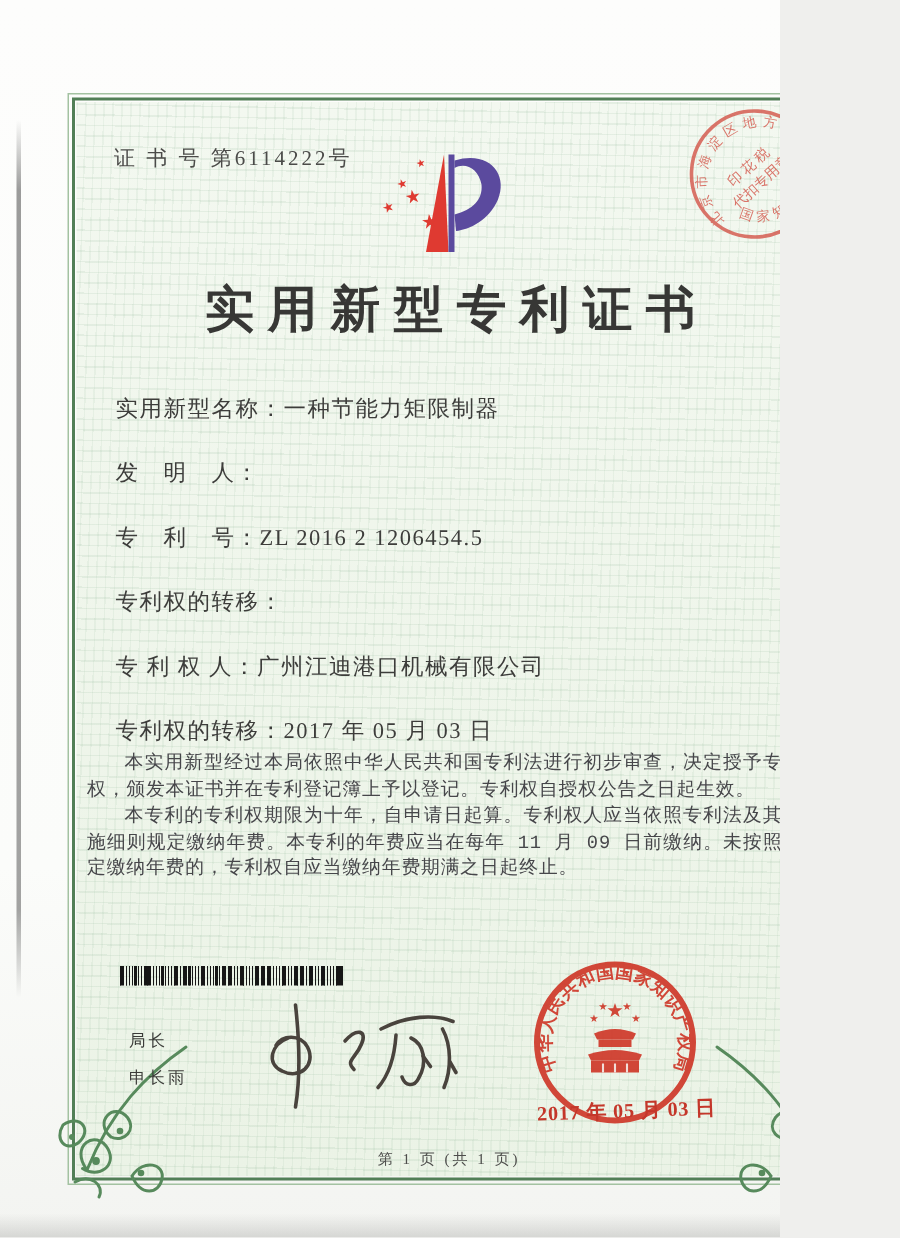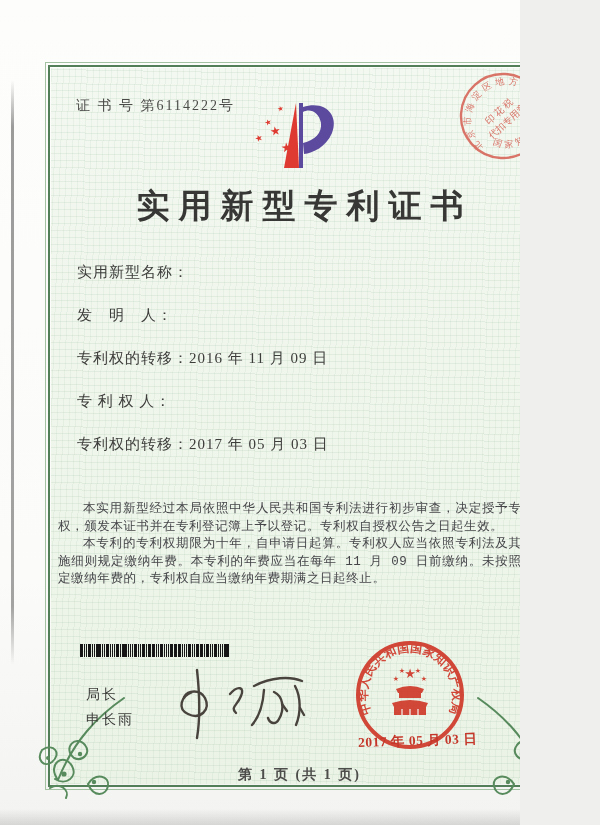--- a/index.html
+++ b/index.html
@@ -55,33 +55,33 @@
   .paragraphs p{margin:0;text-indent:2em;font-family:Liberation Mono, monospace;}
   .barcode{
     position:absolute;left:80px;top:644px;width:150px;height:13px;
     background-image:
       repeating-linear-gradient(90deg,#161616 0 1px,transparent 1px 2px),
       repeating-linear-gradient(90deg,#161616 0 2px,transparent 2px 9px),
       repeating-linear-gradient(90deg,transparent 0 4px,#161616 4px 5px,transparent 5px 13px);
   }
   .sig-title,.sig-name{
     position:absolute;left:86px;font-family:"Liberation Sans","DejaVu Sans",sans-serif;
-    font-size:14px;color:#3b3b39;letter-spacing:2px;
+    font-size:11px;color:#3b3b39;letter-spacing:2px;
   }
   .sig-title{top:686px;}
   .sig-name{top:711px;}
   .signature-svg{position:absolute;left:168px;top:662px;}
   .seal-main{position:absolute;left:352px;top:637px;opacity:.93;}
   .seal-date{
     position:absolute;left:358px;top:732px;color:#c4372a;font-size:13.5px;
     font-weight:bold;letter-spacing:.5px;transform:rotate(-2deg);
   }
   .footer{
     position:absolute;left:45px;top:766px;width:509px;text-align:center;
-    font-size:14px;letter-spacing:2px;color:#4d4d4b;font-weight:bold;
+    font-size:10px;letter-spacing:2px;color:#4d4d4b;
   }
   .seal-tax{position:absolute;left:455px;top:68px;opacity:.82;transform:rotate(-42deg);}
 </style>
 </head>
 <body>
 
 <div class="photo">
   <div class="photo-edge-left"></div>
 
   <div class="frame">
@@ -134,30 +134,35 @@
       <text x="24" y="41" font-size="12" transform="rotate(-10 24 41)">★</text>
       <text x="35" y="58" font-size="13" transform="rotate(-6 35 58)">★</text>
     </g>
   </svg>
 
   <div class="title">实用新型专利证书</div>
 
   <div class="fields">
     <div class="field-row">
       <span class="field-label">实用新型名称：</span>
+      <span class="field-value">一种节能力矩限制器</span>
     </div>
     <div class="field-row">
       <span class="field-label">发　明　人：</span>
     </div>
     <div class="field-row">
+      <span class="field-label">专　利　号：</span>
+      <span class="field-value">ZL 2016 2 1206454.5</span>
+    </div>
+    <div class="field-row">
       <span class="field-label">专利权的转移：</span>
-      <span class="field-value">2016 年 11 月 09 日</span>
     </div>
     <div class="field-row">
       <span class="field-label">专 利 权 人：</span>
+      <span class="field-value">广州江迪港口机械有限公司</span>
     </div>
     <div class="field-row">
       <span class="field-label">专利权的转移：</span>
       <span class="field-value">2017 年 05 月 03 日</span>
     </div>
   </div>
 
   <div class="paragraphs">
     <p>本实用新型经过本局依照中华人民共和国专利法进行初步审查，决定授予专利权，颁发本证书并在专利登记簿上予以登记。专利权自授权公告之日起生效。</p>
     <p>本专利的专利权期限为十年，自申请日起算。专利权人应当依照专利法及其实施细则规定缴纳年费。本专利的年费应当在每年 11 月 09 日前缴纳。未按照规定缴纳年费的，专利权自应当缴纳年费期满之日起终止。</p>

